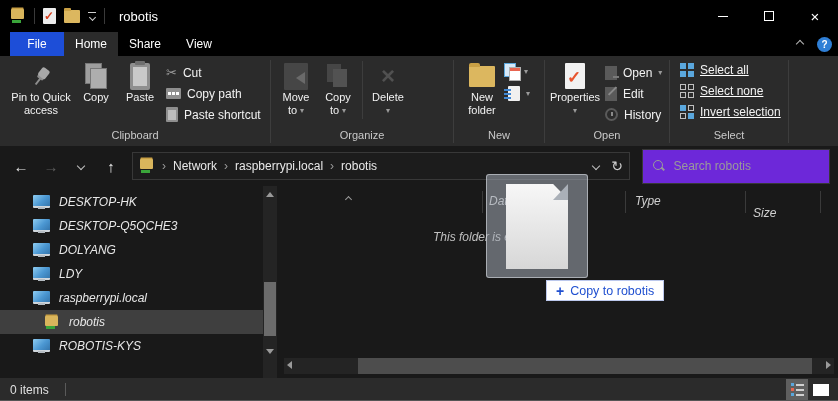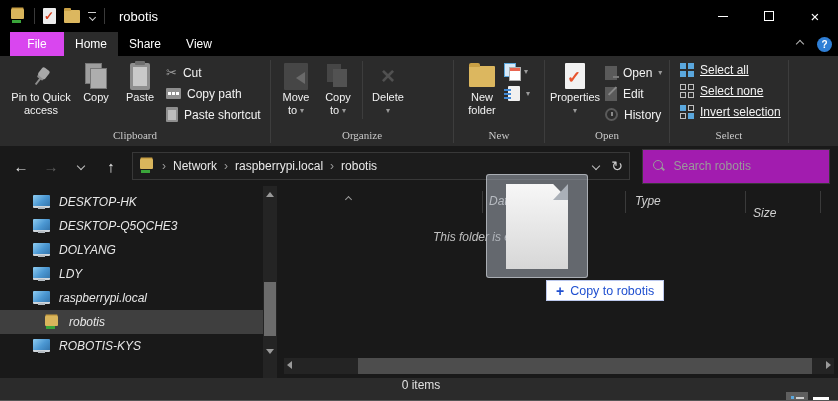--- a/index.html
+++ b/index.html
@@ -29,31 +29,31 @@
   .qat-drop { display:flex; flex-direction:column; align-items:center; gap:2px; }
   .qat-drop .bar { width:8px; height:1px; background:#cfcfcf; }
 
   .cv { display:inline-block; width:6px; height:6px; border-right:1.5px solid currentColor; border-bottom:1.5px solid currentColor; }
   .cv-down { transform:rotate(45deg); }
   .cv-up { transform:rotate(-135deg); }
 
   
   .tabrow { height:24px; background:#000; display:flex; align-items:stretch; padding-left:10px; position:relative; }
   .tab { width:54px; display:flex; align-items:center; justify-content:center; font-size:12px; color:#fff; }
-  .tab-file { background:#d946ef; }
+  .tab-file { background:#1d4ed8; }
   .tab-active { background:#2b2b2b; }
   .tabrow-right { position:absolute; right:6px; top:0; height:24px; display:flex; align-items:center; gap:14px; }
   .collapse-chev { color:#b5b5b5; }
   .help-circle { width:15px; height:15px; border-radius:50%; background:#2f7fd6; color:#fff; font-size:10px; font-weight:bold; display:flex; align-items:center; justify-content:center; }
 
   
   .ribbon { height:90px; background:#2b2b2b; display:flex; align-items:stretch; }
   .rgroup { display:flex; flex-direction:column; }
   .rgroup-body { flex:1; display:flex; align-items:flex-start; padding-top:3px; }
-  .rgroup-label { height:17px; text-align:center; font-size:11px; color:#c9c9c9;font-family:Liberation Serif, serif; }
+  .rgroup-label { height:17px; text-align:center; font-size:11px; color:#c9c9c9; }
   .rsep { width:1px; background:#3d3d3d; margin:4px 0 3px 0; }
   .rbtn-lg { display:flex; flex-direction:column; align-items:center; padding-top:2px; }
   .rbtn-lg .ic { height:30px; display:flex; align-items:center; justify-content:center; }
   .rbtn-lg .l1, .rbtn-lg .l2 { font-size:11px; line-height:13px; color:#f2f2f2; display:flex; align-items:center; gap:3px; }
   .rbtn-sm { height:21px; display:flex; align-items:center; gap:6px; font-size:12px; color:#f2f2f2; padding-left:4px; }
   .dd { color:#9a9a9a; font-size:8px; }
 
   
   .icon-pin { position:relative; width:20px; height:22px; transform:rotate(38deg); }
   .icon-pin::before { content:""; position:absolute; left:6px; top:2px; width:9px; height:10px; background:#a8a8a8; border-radius:2px; box-shadow:0 3px 0 -1px #8e8e8e; }
@@ -108,21 +108,21 @@
   .navrow { height:40px; background:#191919; display:flex; align-items:center; padding:0 8px; gap:4px; }
   .nav-btn { width:26px; height:26px; display:flex; align-items:center; justify-content:center; font-size:15px; }
   .nav-enabled { color:#e8e8e8; }
   .nav-disabled { color:#5e5e5e; }
   .nav-chev { color:#c0c0c0; }
   .addressbox { width:498px; height:28px; border:1px solid #383838; background:#1c1c1c; display:flex; align-items:center; padding:0 6px; gap:7px; margin-left:4px; }
   .crumb { font-size:12px; color:#e8e8e8; }
   .crumb-sep { color:#9a9a9a; font-size:12px; }
   .address-right { margin-left:auto; display:flex; align-items:center; gap:12px; }
   .glyph-refresh { color:#cfcfcf; font-size:14px; }
-  .searchbox { flex:1; height:35px; border:1px solid #383838; background:#a21caf; display:flex; align-items:center; padding:0 10px; gap:10px; margin-left:8px; }
+  .searchbox { flex:1; height:35px; border:1px solid #383838; background:#6d28d9; display:flex; align-items:center; padding:0 10px; gap:10px; margin-left:8px; }
   .mag { position:relative; width:12px; height:12px; }
   .mag::before { content:""; position:absolute; left:0; top:0; width:8px; height:8px; border:1.5px solid #9a9a9a; border-radius:50%; }
   .mag::after { content:""; position:absolute; left:8px; top:8px; width:4px; height:1.5px; background:#9a9a9a; transform:rotate(45deg); }
   .search-input { background:transparent; border:none; outline:none; color:#bdbdbd; font-size:12px; width:100%; font-family:"Liberation Sans", sans-serif; }
   .search-input::placeholder { color:#9a9a9a; opacity:1; }
 
   
   .body { position:relative; height:192px; display:flex;font-style:italic; }
   .sidebar { position:relative; width:280px; }
   .side-rows { position:absolute; left:0; top:4px; right:0; }
@@ -148,21 +148,21 @@
   .empty-msg { position:absolute; left:153px; top:44px; font-size:12px; color:#c0c0c0; }
 
   .hscroll { position:absolute; left:4px; right:4px; bottom:4px; height:16px; background:#242424; }
   .hscroll .arr-l { position:absolute; left:3px; top:3px; }
   .hscroll .arr-r { position:absolute; right:3px; top:3px; }
   .tri-left { width:0; height:0; border-top:4px solid transparent; border-bottom:4px solid transparent; border-right:5px solid #9a9a9a; }
   .tri-right { width:0; height:0; border-top:4px solid transparent; border-bottom:4px solid transparent; border-left:5px solid #9a9a9a; }
   .hscroll .thumb { position:absolute; left:74px; right:22px; top:0; height:16px; background:#4d4d4d; }
 
   
-  .statusbar { height:23px; background:#2b2b2b; display:flex; align-items:center; padding:0 6px 0 10px;flex-direction:column; }
+  .statusbar { height:23px; background:#2b2b2b; display:flex; align-items:center; padding:0 6px 0 10px; }
   .status-count { font-size:12px; color:#e0e0e0; }
   .status-div { width:1px; height:13px; background:#5a5a5a; margin-left:16px; }
   .status-right { margin-left:auto; display:flex; gap:2px; }
   .view-btn { width:22px; height:21px; display:flex; align-items:center; justify-content:center; }
   .view-btn.sel { background:#5f5f5f; }
   .icon-details { display:flex; flex-direction:column; gap:2px; }
   .icon-details .row { display:flex; gap:2px; align-items:center; }
   .icon-details .dot { width:3px; height:3px; }
   .icon-details .bar { width:8px; height:2px; background:#cfcfcf; }
   .icon-thumb { width:16px; height:12px; background:#fff; padding:1px; }

